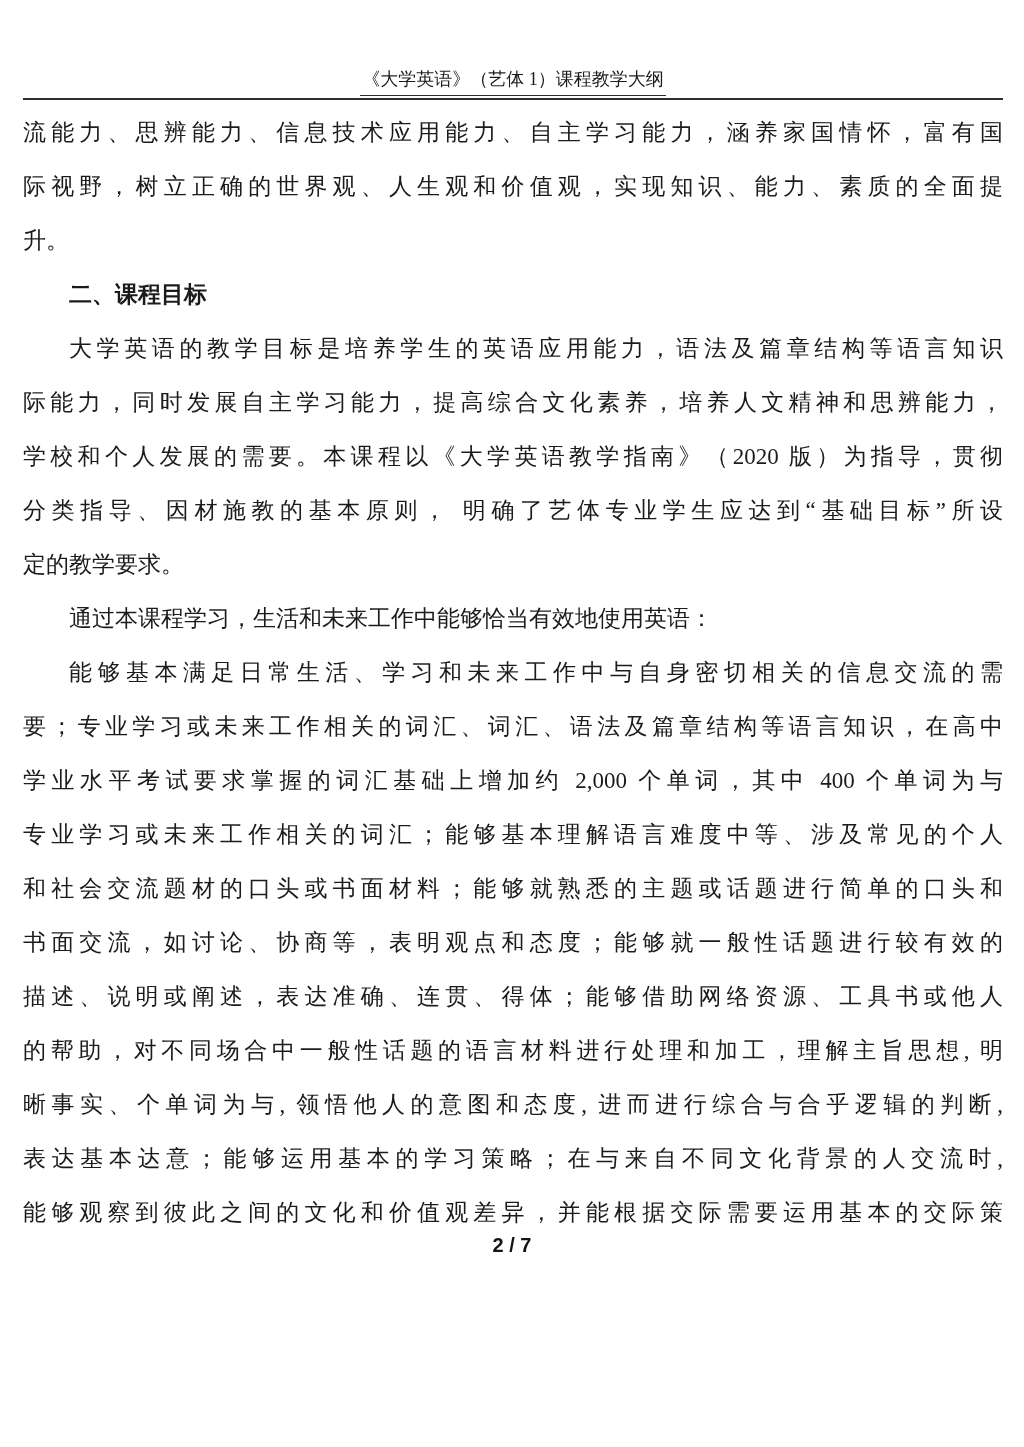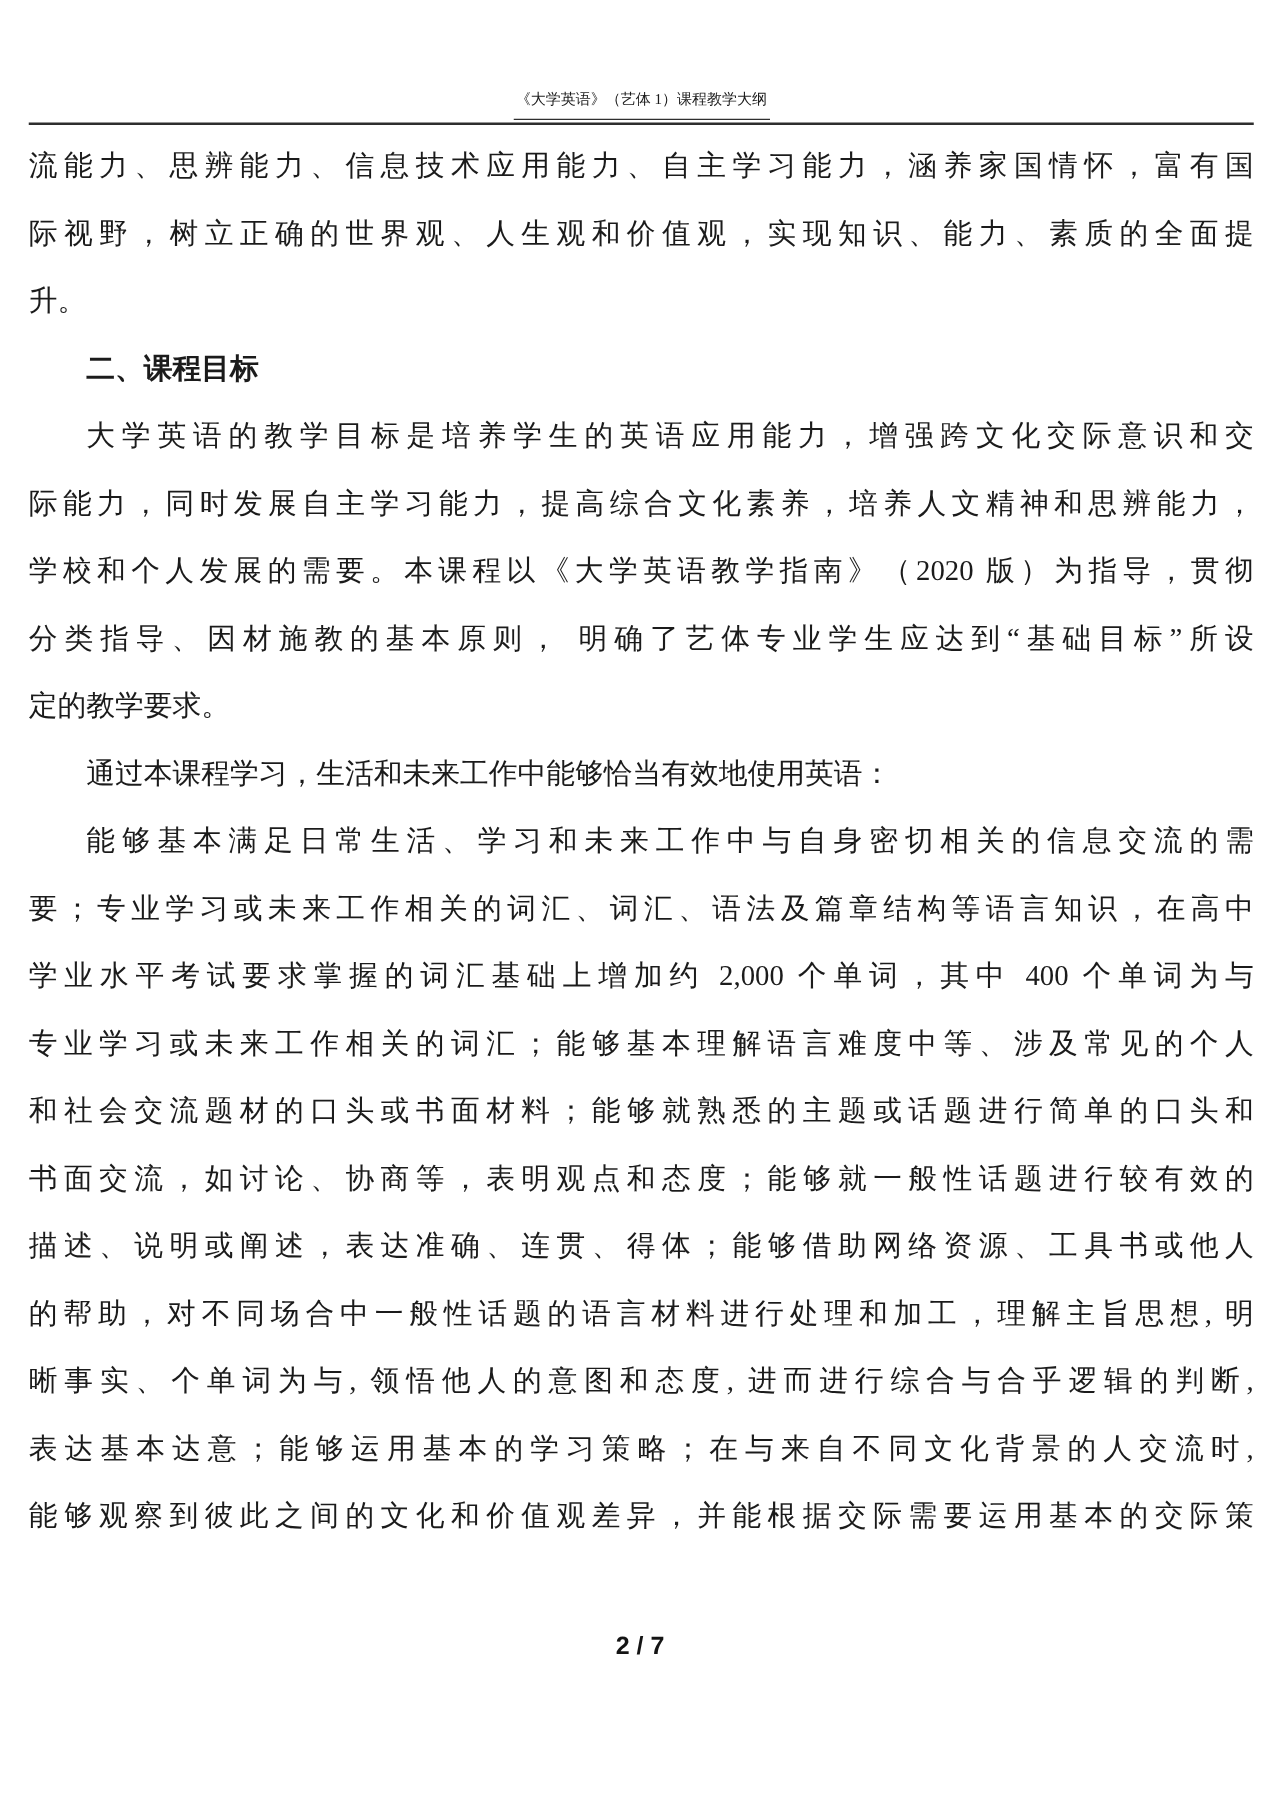--- a/index.html
+++ b/index.html
@@ -18,21 +18,21 @@
   }
   .doc-header {
     margin: 0 21px 0 23px;
     padding-top: 64px;
     padding-bottom: 2px;
     text-align: center;
     border-bottom: 2px solid #2e2e2e;
   }
   .doc-title {
     display: inline-block;
-    font-size: 12px;
+    font-size: 18px;
     line-height: 30px;
     color: #1b1b1b;
     border-bottom: 1px solid #2e2e2e;
     padding: 0 2px 1px 2px;
   }
   .doc-body {
     margin: 6px 21px 0 23px;
   }
   .line {
     height: 54px;
@@ -45,21 +45,21 @@
     text-align: justify;
     text-align-last: justify;
     text-justify: inter-character;
   }
   .ind { text-indent: 2em; }
   .heading { font-weight: 700; text-indent: 2em; }
   .doc-footer {
     position: absolute;
     left: 0;
     right: 0;
-    top: 1306px;
+    top: 1234px;
     text-align: center;
   }
   .page-num {
     font-family: "Liberation Sans", "DejaVu Sans", sans-serif;
     font-weight: 700;
     font-size: 20px;
     color: #141414;
   }
 </style>
 </head>
@@ -69,21 +69,21 @@
 
   <header class="doc-header">
     <span class="doc-title">《大学英语》（艺体 1）课程教学大纲</span>
   </header>
 
   <main class="doc-body">
     <div class="line j">流能力、思辨能力、信息技术应用能力、自主学习能力，涵养家国情怀，富有国</div>
     <div class="line j">际视野，树立正确的世界观、人生观和价值观，实现知识、能力、素质的全面提</div>
     <div class="line">升。</div>
     <div class="line heading">二、课程目标</div>
-    <div class="line ind j">大学英语的教学目标是培养学生的英语应用能力，增强跨文化交际意识和交</div>
+    <div class="line ind j">大学英语的教学目标是培养学生的英语应用能力，语法及篇章结构等语言知识</div>
     <div class="line j">际能力，同时发展自主学习能力，提高综合文化素养，培养人文精神和思辨能力，</div>
     <div class="line j">学校和个人发展的需要。本课程以《大学英语教学指南》（2020 版）为指导，贯彻</div>
     <div class="line j">分类指导、因材施教的基本原则， 明确了艺体专业学生应达到“基础目标”所设</div>
     <div class="line">定的教学要求。</div>
     <div class="line ind">通过本课程学习，生活和未来工作中能够恰当有效地使用英语：</div>
     <div class="line ind j">能够基本满足日常生活、学习和未来工作中与自身密切相关的信息交流的需</div>
     <div class="line j">要；专业学习或未来工作相关的词汇、词汇、语法及篇章结构等语言知识，在高中</div>
     <div class="line j">学业水平考试要求掌握的词汇基础上增加约 2,000 个单词，其中 400 个单词为与</div>
     <div class="line j">专业学习或未来工作相关的词汇；能够基本理解语言难度中等、涉及常见的个人</div>
     <div class="line j">和社会交流题材的口头或书面材料；能够就熟悉的主题或话题进行简单的口头和</div>

